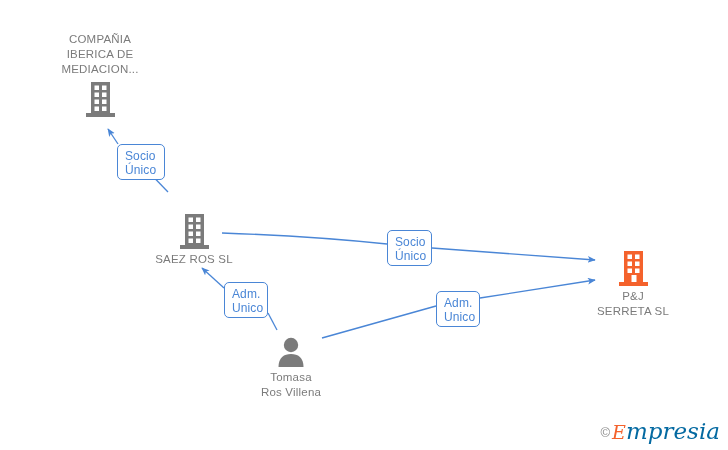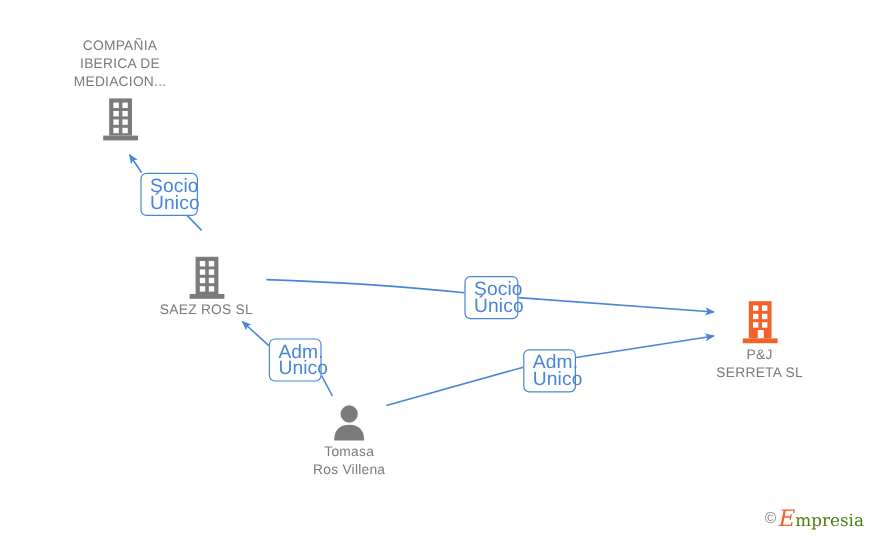--- a/index.html
+++ b/index.html
@@ -48,21 +48,21 @@
     display: block;
     line-height: 0;
   }
   .edge-label {
     position: absolute;
     box-sizing: border-box;
     border: 1.3px solid #4a86d6;
     border-radius: 5px;
     background: #ffffff;
     color: #4a86d6;
-    font-size: 16px;
+    font-size: 12px;
     line-height: 14px;
     padding: 4px 6px 4px 7px;
     text-align: left;
     white-space: pre-line;
     letter-spacing: 0.1px;
   }
   #watermark {
     position: absolute;
     right: 8px;
     bottom: 6px;
@@ -76,23 +76,24 @@
     vertical-align: 2px;
     margin-right: 2px;
   }
   #watermark .brand-first {
     color: #f4622c;
     font-family: "DejaVu Serif", serif;
     font-style: italic;
     font-size: 19px;
   }
   #watermark .brand-rest {
-    color: #4d7c0f;
+    color: #0369a1;
     font-family: "DejaVu Serif", serif;
-    font-size: 14px;
+    font-style: italic;
+    font-size: 23px;
   }
 </style>
 </head>
 <body>
 
 <div id="canvas">
 
   <svg id="edges" viewBox="0 0 728 450">
     <defs>
       <marker id="arrowhead" markerWidth="7" markerHeight="7" refX="5.6" refY="2.6" orient="auto" markerUnits="strokeWidth">
@@ -126,21 +127,21 @@
         <rect x="19" y="12.5" width="4.5" height="4.5" fill="#ffffff"></rect>
         <rect x="11.5" y="19.5" width="4.5" height="4.5" fill="#ffffff"></rect>
         <rect x="19" y="19.5" width="4.5" height="4.5" fill="#ffffff"></rect>
         <rect x="11.5" y="26.5" width="4.5" height="4.5" fill="#ffffff"></rect>
         <rect x="19" y="26.5" width="4.5" height="4.5" fill="#ffffff"></rect>
         <rect x="3" y="33" width="29" height="4" fill="#7b7b7b"></rect>
       </svg>
     </span>
   </div>
 
-  <div class="node" style="left:172px; top:212px;">
+  <div class="node" style="left:194px; top:212px;">
     <span class="icon-wrap">
       <svg width="34" height="38" viewBox="0 0 34 38">
         <rect x="8" y="2" width="19" height="31" fill="#7b7b7b"></rect>
         <rect x="11.5" y="5.5" width="4.5" height="4.5" fill="#ffffff"></rect>
         <rect x="19" y="5.5" width="4.5" height="4.5" fill="#ffffff"></rect>
         <rect x="11.5" y="12.5" width="4.5" height="4.5" fill="#ffffff"></rect>
         <rect x="19" y="12.5" width="4.5" height="4.5" fill="#ffffff"></rect>
         <rect x="11.5" y="19.5" width="4.5" height="4.5" fill="#ffffff"></rect>
         <rect x="19" y="19.5" width="4.5" height="4.5" fill="#ffffff"></rect>
         <rect x="11.5" y="26.5" width="4.5" height="4.5" fill="#ffffff"></rect>

